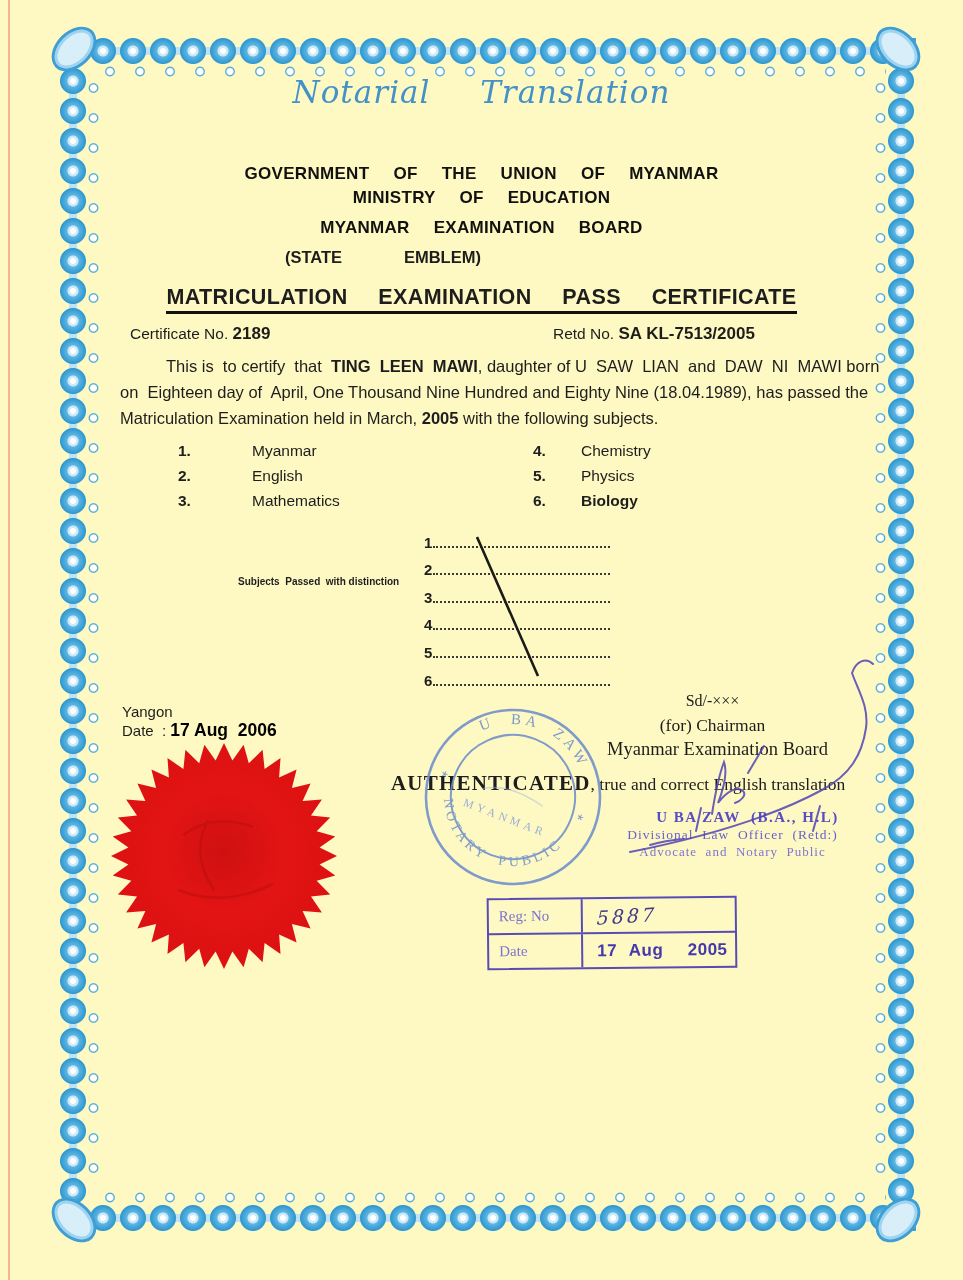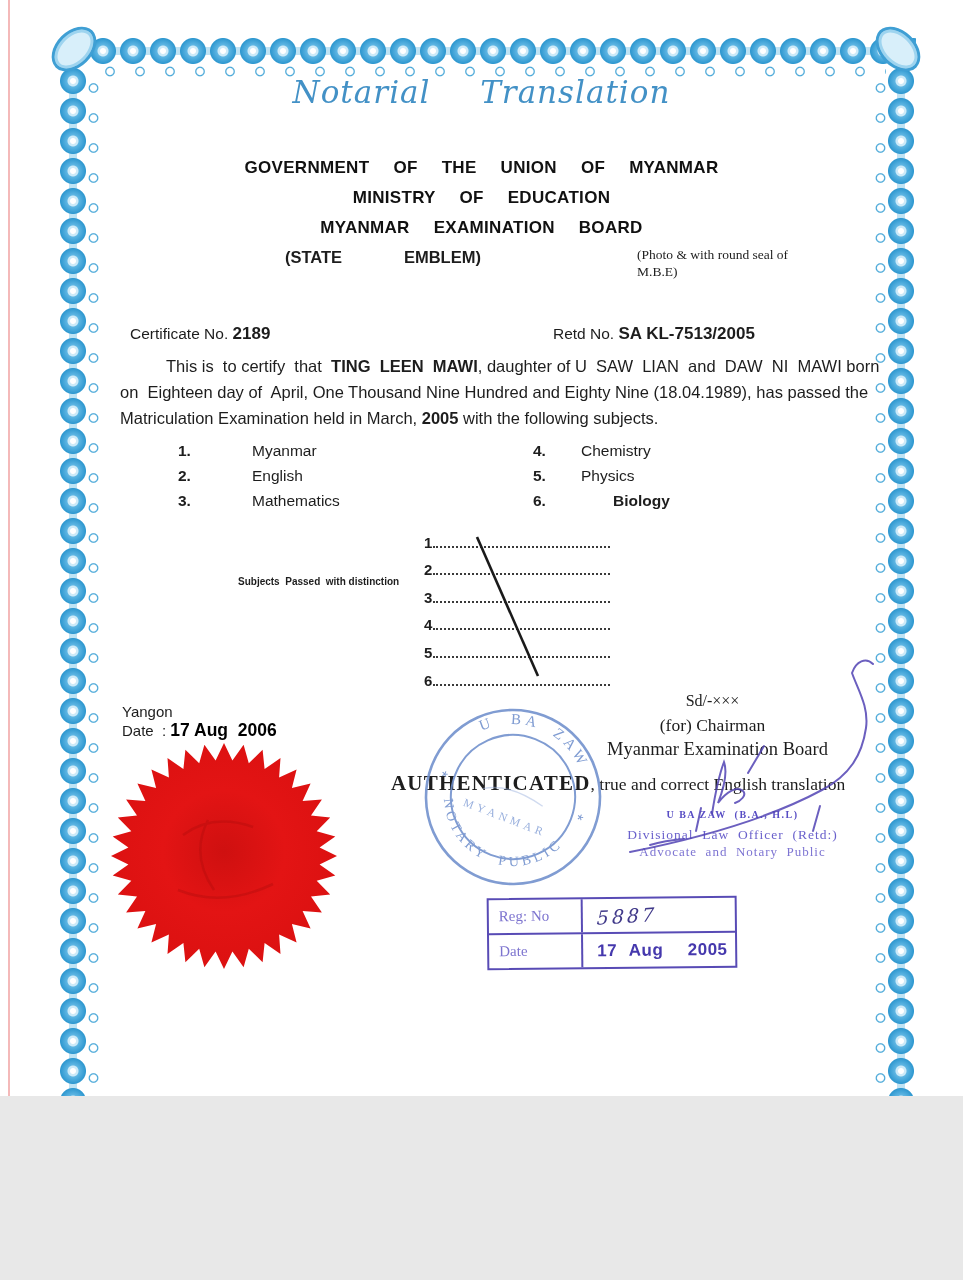--- a/index.html
+++ b/index.html
@@ -1,16 +1,16 @@
 <!DOCTYPE html>
 <html><head>
 <meta charset="utf-8">
 <style>
   html,body{margin:0;padding:0;background:#e8e8e8;}
-  .page{position:relative;width:963px;height:1096px;background:#ffffff;overflow:hidden;
+  .page{position:relative;width:963px;height:1280px;background:#fef9c3;overflow:hidden;
         font-family:"Liberation Sans",sans-serif;color:#1d1d1d;}
   [data-bind]{white-space:pre-wrap;}
   .abs{position:absolute;}
   .ctr{text-align:center;}
 
   
   .band{position:absolute;}
   .band.h{height:30px;background-repeat:repeat-x;
     background-image:
       radial-gradient(circle at 15px 15px, #ffffff 2.5px, rgba(255,255,255,0) 3.5px),
@@ -54,21 +54,21 @@
   .drow{display:flex;align-items:flex-end;height:27.6px;}
   .drow .num{font-weight:bold;font-size:15px;}
   .drow .leader{flex:1;border-bottom:2px dotted #3a3a3a;margin:0 2px 3px 1px;}
   .serif{font-family:"Liberation Serif",serif;}
   .sd{left:560px;top:692px;width:305px;font-size:16px;}
   .forch{left:560px;top:715px;width:305px;font-size:17.5px;}
   .board{left:560px;top:739px;width:315px;font-size:18.5px;}
   .auth{left:391px;top:771px;width:470px;font-size:17.5px;}
   .auth b{font-size:21px;letter-spacing:1.2px;}
   .ndetail{position:absolute;text-align:center;font-family:"Liberation Serif",serif;}
-  .n1{left:610px;top:809px;width:245px;font-weight:bold;font-size:10px;letter-spacing:1.5px;color:#584dc4;}
+  .n1{left:625px;top:809px;width:245px;font-weight:bold;font-size:15px;letter-spacing:1.5px;color:#584dc4;}
   .n2{left:600px;top:827px;width:265px;font-size:13.5px;letter-spacing:1px;color:#6a61cc;}
   .n3{left:610px;top:844px;width:245px;font-size:13px;letter-spacing:1px;color:#7d74d2;}
   .issue{left:122px;font-size:15px;}
   .issuedate b{font-size:17.5px;color:#000;}
 
   
   .regbox{left:487px;top:897px;width:246px;height:68px;border:2.5px solid #584bb5;
     transform:rotate(-.6deg);color:#7d74cf;font-family:"Liberation Serif",serif;}
   .regrow{display:flex;height:33px;border-bottom:2px solid #584bb5;}
   .regrow:last-child{height:33px;border-bottom:none;}
@@ -99,27 +99,29 @@
     <div class="dots v" style="left:87px;top:65px;height:1126px;"></div>
     <div class="dots v" style="left:874px;top:65px;height:1126px;"></div>
     <div class="rosette" style="left:48px;top:31px;transform:rotate(-45deg);"></div>
     <div class="rosette" style="left:872px;top:31px;transform:rotate(45deg);"></div>
     <div class="rosette" style="left:48px;top:1202px;transform:rotate(45deg);"></div>
     <div class="rosette" style="left:872px;top:1202px;transform:rotate(-45deg);"></div>
   </div>
 
   <div class="abs ctr heading" data-bind="doc.heading">Notarial  Translation</div>
 
-  <div class="abs ctr gov" style="top:158px;" data-bind="doc.gov_lines.0">GOVERNMENT  OF  THE  UNION  OF  MYANMAR</div>
+  <div class="abs ctr gov" style="top:164px;" data-bind="doc.gov_lines.0">GOVERNMENT  OF  THE  UNION  OF  MYANMAR</div>
   <div class="abs ctr gov" style="top:188px;" data-bind="doc.gov_lines.1">MINISTRY  OF  EDUCATION</div>
   <div class="abs ctr gov" style="top:218px;" data-bind="doc.gov_lines.2">MYANMAR  EXAMINATION  BOARD</div>
 
   <div class="abs emblem" data-bind="doc.emblem">(STATE   EMBLEM)</div>
-  <div class="abs photonote" data-bind="doc.photo_note">(Photo &amp; with round seal of M.B.E)</div>
-
+
+  <div class="abs ctr title">
+    <span data-bind="doc.title">MATRICULATION  EXAMINATION  PASS  CERTIFICATE</span>
+  </div>
 
   <div class="abs" style="left:130px;top:324px;">
     <span class="certrow-label" data-bind="certificate.no_label">Certificate No. </span><span class="certrow-value" data-bind="certificate.no">2189</span>
   </div>
   <div class="abs" style="left:553px;top:324px;">
     <span class="certrow-label" data-bind="certificate.roll_label">Retd No. </span><span class="certrow-value" data-bind="certificate.roll">SA KL-7513/2005</span>
   </div>
 
   <p class="abs para" style="margin:0;"><span data-bind="body.seg1">This is  to certify  that  </span><b data-bind="body.name">TING  LEEN  MAWI</b><span data-bind="body.seg2">, daughter of U  SAW  LIAN  and  DAW  NI  MAWI born on  Eighteen day of  April, One Thousand Nine Hundred and Eighty Nine (18.04.1989), has passed the Matriculation Examination held in March, </span><b data-bind="body.year">2005</b><span data-bind="body.seg3"> with the following subjects.</span></p>
 
@@ -128,21 +130,21 @@
     <div class="abs subj" style="left:252px;top:442px;" data-bind="subjects.left.0.name">Myanmar</div>
     <div class="abs subj" style="left:178px;top:467px;font-weight:600;" data-bind="subjects.left.1.no">2.</div>
     <div class="abs subj" style="left:252px;top:467px;" data-bind="subjects.left.1.name">English</div>
     <div class="abs subj" style="left:178px;top:492px;font-weight:600;" data-bind="subjects.left.2.no">3.</div>
     <div class="abs subj" style="left:252px;top:492px;" data-bind="subjects.left.2.name">Mathematics</div>
     <div class="abs subj" style="left:533px;top:442px;font-weight:600;" data-bind="subjects.right.0.no">4.</div>
     <div class="abs subj" style="left:581px;top:442px;" data-bind="subjects.right.0.name">Chemistry</div>
     <div class="abs subj" style="left:533px;top:467px;font-weight:600;" data-bind="subjects.right.1.no">5.</div>
     <div class="abs subj" style="left:581px;top:467px;" data-bind="subjects.right.1.name">Physics</div>
     <div class="abs subj" style="left:533px;top:492px;font-weight:600;" data-bind="subjects.right.2.no">6.</div>
-    <div class="abs subj" style="left:581px;top:492px;font-weight:600;margin-left:32px;" data-bind="subjects.right.2.name">Biology</div>
+    <div class="abs subj" style="left:581px;top:492px;font-weight:600;" data-bind="subjects.right.2.name">Biology</div>
   </div>
 
   <div class="abs dist-label" data-bind="distinction.label">Subjects  Passed  with distinction</div>
   <div class="abs drows">
     <div class="drow">
         <span class="num" data-bind="distinction.rows.0">1</span>
         <span class="leader"></span>
       </div>
     <div class="drow">
         <span class="num" data-bind="distinction.rows.1">2</span>

